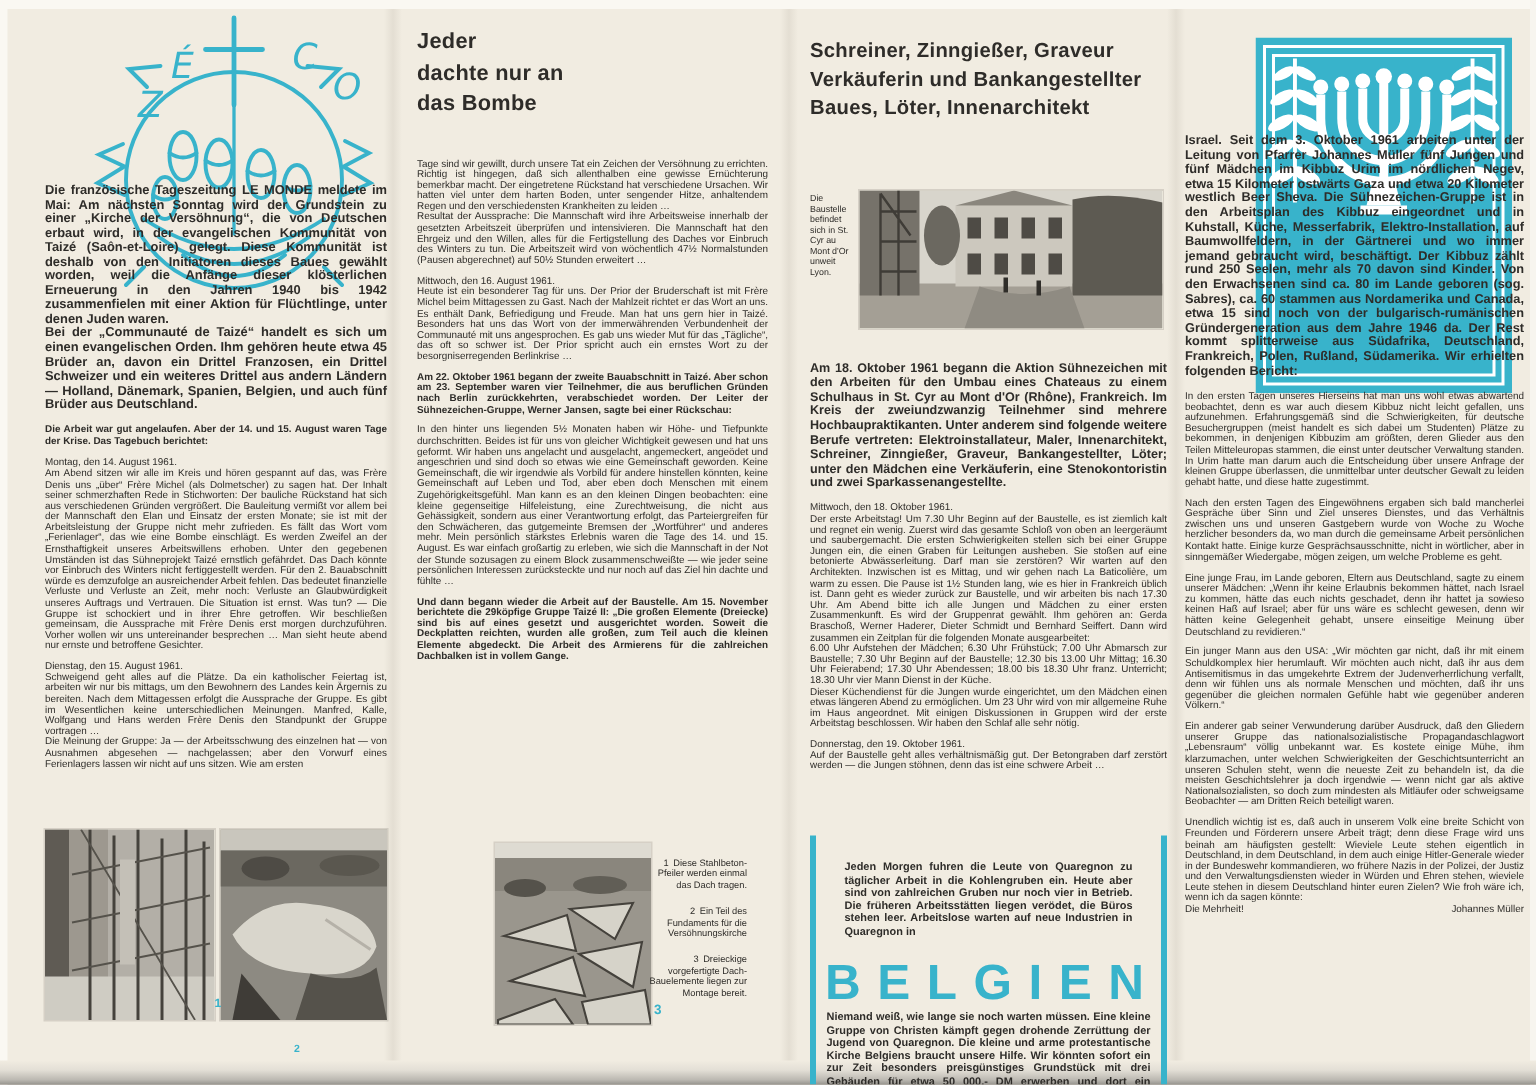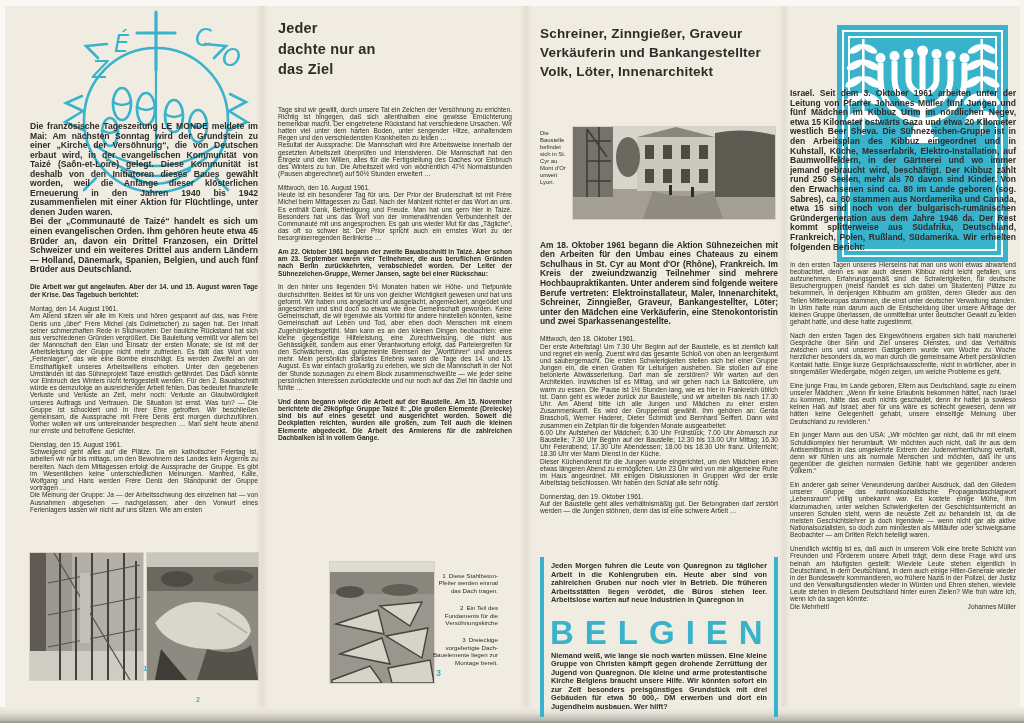--- a/index.html
+++ b/index.html
@@ -119,21 +119,21 @@
     <p class="body-text">Montag, den 14. August 1961.
 Am Abend sitzen wir alle im Kreis und hören gespannt auf das, was Frère Denis uns „über“ Frère Michel (als Dolmetscher) zu sagen hat. Der Inhalt seiner schmerzhaften Rede in Stichworten: Der bauliche Rückstand hat sich aus verschiedenen Gründen vergrößert. Die Bauleitung vermißt vor allem bei der Mannschaft den Elan und Einsatz der ersten Monate; sie ist mit der Arbeitsleistung der Gruppe nicht mehr zufrieden. Es fällt das Wort vom „Ferienlager“, das wie eine Bombe einschlägt. Es werden Zweifel an der Ernsthaftigkeit unseres Arbeitswillens erhoben. Unter den gegebenen Umständen ist das Sühneprojekt Taizé ernstlich gefährdet. Das Dach könnte vor Einbruch des Winters nicht fertiggestellt werden. Für den 2. Bauabschnitt würde es demzufolge an ausreichender Arbeit fehlen. Das bedeutet finanzielle Verluste und Verluste an Zeit, mehr noch: Verluste an Glaubwürdigkeit unseres Auftrags und Vertrauen. Die Situation ist ernst. Was tun? — Die Gruppe ist schockiert und in ihrer Ehre getroffen. Wir beschließen gemeinsam, die Aussprache mit Frère Denis erst morgen durchzuführen. Vorher wollen wir uns untereinander besprechen … Man sieht heute abend nur ernste und betroffene Gesichter.</p>
     <p class="body-text">Dienstag, den 15. August 1961.
 Schweigend geht alles auf die Plätze. Da ein katholischer Feiertag ist, arbeiten wir nur bis mittags, um den Bewohnern des Landes kein Ärgernis zu bereiten. Nach dem Mittagessen erfolgt die Aussprache der Gruppe. Es gibt im Wesentlichen keine unterschiedlichen Meinungen. Manfred, Kalle, Wolfgang und Hans werden Frère Denis den Standpunkt der Gruppe vortragen …
 Die Meinung der Gruppe: Ja — der Arbeitsschwung des einzelnen hat — von Ausnahmen abgesehen — nachgelassen; aber den Vorwurf eines Ferienlagers lassen wir nicht auf uns sitzen. Wie am ersten</p>
   </div>
 
   <div class="panel" id="panel2">
     <h2 class="col-title">Jeder
 dachte nur an
-das Ziel</h2>
+das Bombe</h2>
     <p class="body-text" style="margin-top:26px;">Tage sind wir gewillt, durch unsere Tat ein Zeichen der Versöhnung zu errichten. Richtig ist hingegen, daß sich allenthalben eine gewisse Ernüchterung bemerkbar macht. Der eingetretene Rückstand hat verschiedene Ursachen. Wir hatten viel unter dem harten Boden, unter sengender Hitze, anhaltendem Regen und den verschiedensten Krankheiten zu leiden …
 Resultat der Aussprache: Die Mannschaft wird ihre Arbeitsweise innerhalb der gesetzten Arbeitszeit überprüfen und intensivieren. Die Mannschaft hat den Ehrgeiz und den Willen, alles für die Fertigstellung des Daches vor Einbruch des Winters zu tun. Die Arbeitszeit wird von wöchentlich 47½ Normalstunden (Pausen abgerechnet) auf 50½ Stunden erweitert …</p>
     <p class="body-text">Mittwoch, den 16. August 1961.
 Heute ist ein besonderer Tag für uns. Der Prior der Bruderschaft ist mit Frère Michel beim Mittagessen zu Gast. Nach der Mahlzeit richtet er das Wort an uns. Es enthält Dank, Befriedigung und Freude. Man hat uns gern hier in Taizé. Besonders hat uns das Wort von der immerwährenden Verbundenheit der Communauté mit uns angesprochen. Es gab uns wieder Mut für das „Tägliche“, das oft so schwer ist. Der Prior spricht auch ein ernstes Wort zu der besorgniserregenden Berlinkrise …</p>
     <p class="body-text bold-par">Am 22. Oktober 1961 begann der zweite Bauabschnitt in Taizé. Aber schon am 23. September waren vier Teilnehmer, die aus beruflichen Gründen nach Berlin zurückkehrten, verabschiedet worden. Der Leiter der Sühnezeichen-Gruppe, Werner Jansen, sagte bei einer Rückschau:</p>
     <p class="body-text">In den hinter uns liegenden 5½ Monaten haben wir Höhe- und Tiefpunkte durchschritten. Beides ist für uns von gleicher Wichtigkeit gewesen und hat uns geformt. Wir haben uns angelacht und ausgelacht, angemeckert, angeödet und angeschrien und sind doch so etwas wie eine Gemeinschaft geworden. Keine Gemeinschaft, die wir irgendwie als Vorbild für andere hinstellen könnten, keine Gemeinschaft auf Leben und Tod, aber eben doch Menschen mit einem Zugehörigkeitsgefühl. Man kann es an den kleinen Dingen beobachten: eine kleine gegenseitige Hilfeleistung, eine Zurechtweisung, die nicht aus Gehässigkeit, sondern aus einer Verantwortung erfolgt, das Parteiergreifen für den Schwächeren, das gutgemeinte Bremsen der „Wortführer“ und anderes mehr. Mein persönlich stärkstes Erlebnis waren die Tage des 14. und 15. August. Es war einfach großartig zu erleben, wie sich die Mannschaft in der Not der Stunde sozusagen zu einem Block zusammenschweißte — wie jeder seine persönlichen Interessen zurücksteckte und nur noch auf das Ziel hin dachte und fühlte …</p>
     <p class="body-text bold-par">Und dann begann wieder die Arbeit auf der Baustelle. Am 15. November berichtete die 29köpfige Gruppe Taizé II: „Die großen Elemente (Dreiecke) sind bis auf eines gesetzt und ausgerichtet worden. Soweit die Deckplatten reichten, wurden alle großen, zum Teil auch die kleinen Elemente abgedeckt. Die Arbeit des Armierens für die zahlreichen Dachbalken ist in vollem Gange.</p>
   </div>
 
   <div class="photo" id="photo1">
@@ -194,21 +194,21 @@
       <span class="cap-num">2</span><span>Ein Teil des Fundaments für die Versöhnungskirche</span>
     </div>
     <div class="caption-item">
       <span class="cap-num">3</span><span>Dreieckige vorgefertigte Dach-Bauelemente liegen zur Montage bereit.</span>
     </div>
   </div>
 
   <div class="panel" id="panel3">
     <h2 class="col-title">Schreiner, Zinngießer, Graveur
 Verkäuferin und Bankangestellter
-Volk, Löter, Innenarchitekt</h2>
+Baues, Löter, Innenarchitekt</h2>
     <div style="height:140px;"></div>
     <p class="lead" style="font-size:8.4px;line-height:9.6px;">Am 18. Oktober 1961 begann die Aktion Sühnezeichen mit den Arbeiten für den Umbau eines Chateaus zu einem Schulhaus in St. Cyr au Mont d'Or (Rhône), Frankreich. Im Kreis der zweiundzwanzig Teilnehmer sind mehrere Hochbaupraktikanten. Unter anderem sind folgende weitere Berufe vertreten: Elektroinstallateur, Maler, Innenarchitekt, Schreiner, Zinngießer, Graveur, Bankangestellter, Löter; unter den Mädchen eine Verkäuferin, eine Stenokontoristin und zwei Sparkassenangestellte.</p>
     <p class="body-text">Mittwoch, den 18. Oktober 1961.
 Der erste Arbeitstag! Um 7.30 Uhr Beginn auf der Baustelle, es ist ziemlich kalt und regnet ein wenig. Zuerst wird das gesamte Schloß von oben an leergeräumt und saubergemacht. Die ersten Schwierigkeiten stellen sich bei einer Gruppe Jungen ein, die einen Graben für Leitungen ausheben. Sie stoßen auf eine betonierte Abwässerleitung. Darf man sie zerstören? Wir warten auf den Architekten. Inzwischen ist es Mittag, und wir gehen nach La Baticolière, um warm zu essen. Die Pause ist 1½ Stunden lang, wie es hier in Frankreich üblich ist. Dann geht es wieder zurück zur Baustelle, und wir arbeiten bis nach 17.30 Uhr. Am Abend bitte ich alle Jungen und Mädchen zu einer ersten Zusammenkunft. Es wird der Gruppenrat gewählt. Ihm gehören an: Gerda Braschoß, Werner Haderer, Dieter Schmidt und Bernhard Seiffert. Dann wird zusammen ein Zeitplan für die folgenden Monate ausgearbeitet:
 6.00 Uhr Aufstehen der Mädchen; 6.30 Uhr Frühstück; 7.00 Uhr Abmarsch zur Baustelle; 7.30 Uhr Beginn auf der Baustelle; 12.30 bis 13.00 Uhr Mittag; 16.30 Uhr Feierabend; 17.30 Uhr Abendessen; 18.00 bis 18.30 Uhr franz. Unterricht; 18.30 Uhr vier Mann Dienst in der Küche.
 Dieser Küchendienst für die Jungen wurde eingerichtet, um den Mädchen einen etwas längeren Abend zu ermöglichen. Um 23 Uhr wird von mir allgemeine Ruhe im Haus angeordnet. Mit einigen Diskussionen in Gruppen wird der erste Arbeitstag beschlossen. Wir haben den Schlaf alle sehr nötig.</p>
     <p class="body-text">Donnerstag, den 19. Oktober 1961.
 Auf der Baustelle geht alles verhältnismäßig gut. Der Betongraben darf zerstört werden — die Jungen stöhnen, denn das ist eine schwere Arbeit …</p>
   </div>
 
@@ -236,21 +236,21 @@
       </g>
       <path d="M142 6 Q168 0 202 8 V70 H142 Z" fill="#5d5a52"></path>
       <ellipse cx="55" cy="30" rx="12" ry="20" fill="#6b6860"></ellipse>
       <path d="M80 64 Q110 74 140 64 L150 92 L70 92 Z" fill="#8f8b82"></path>
       <rect x="96" y="58" width="3" height="10" fill="#2f2d29"></rect>
       <rect x="118" y="60" width="3" height="10" fill="#2f2d29"></rect>
     </svg>
   </div>
 
   <div class="belgien-box">
-    <p class="belgien-intro" style="margin:0;">Jeden Morgen fuhren die Leute von Quaregnon zu täglicher Arbeit in die Kohlengruben ein. Heute aber sind von zahlreichen Gruben nur noch vier in Betrieb. Die früheren Arbeitsstätten liegen verödet, die Büros stehen leer. Arbeitslose warten auf neue Industrien in Quaregnon in</p>
+    <p class="belgien-intro" style="margin:12px;">Jeden Morgen fuhren die Leute von Quaregnon zu täglicher Arbeit in die Kohlengruben ein. Heute aber sind von zahlreichen Gruben nur noch vier in Betrieb. Die früheren Arbeitsstätten liegen verödet, die Büros stehen leer. Arbeitslose warten auf neue Industrien in Quaregnon in</p>
     <div class="belgien-word">BELGIEN</div>
     <p class="belgien-outro" style="margin:0;">Niemand weiß, wie lange sie noch warten müssen. Eine kleine Gruppe von Christen kämpft gegen drohende Zerrüttung der Jugend von Quaregnon. Die kleine und arme protestantische Kirche Belgiens braucht unsere Hilfe. Wir könnten sofort ein zur Zeit besonders preisgünstiges Grundstück mit drei Gebäuden für etwa 50 000,- DM erwerben und dort ein Jugendheim ausbauen. Wer hilft?</p>
   </div>
 
   <div class="panel" id="panel4">
     <svg class="emblem-menorah" viewBox="0 0 171 237">
       <rect width="171" height="237" fill="#38b3cb"></rect>
       <rect x="6" y="6" width="159" height="225" fill="none" stroke="#ffffff" stroke-width="2"></rect>
       <rect x="12" y="12" width="147" height="213" fill="none" stroke="#ffffff" stroke-width="2"></rect>
 

